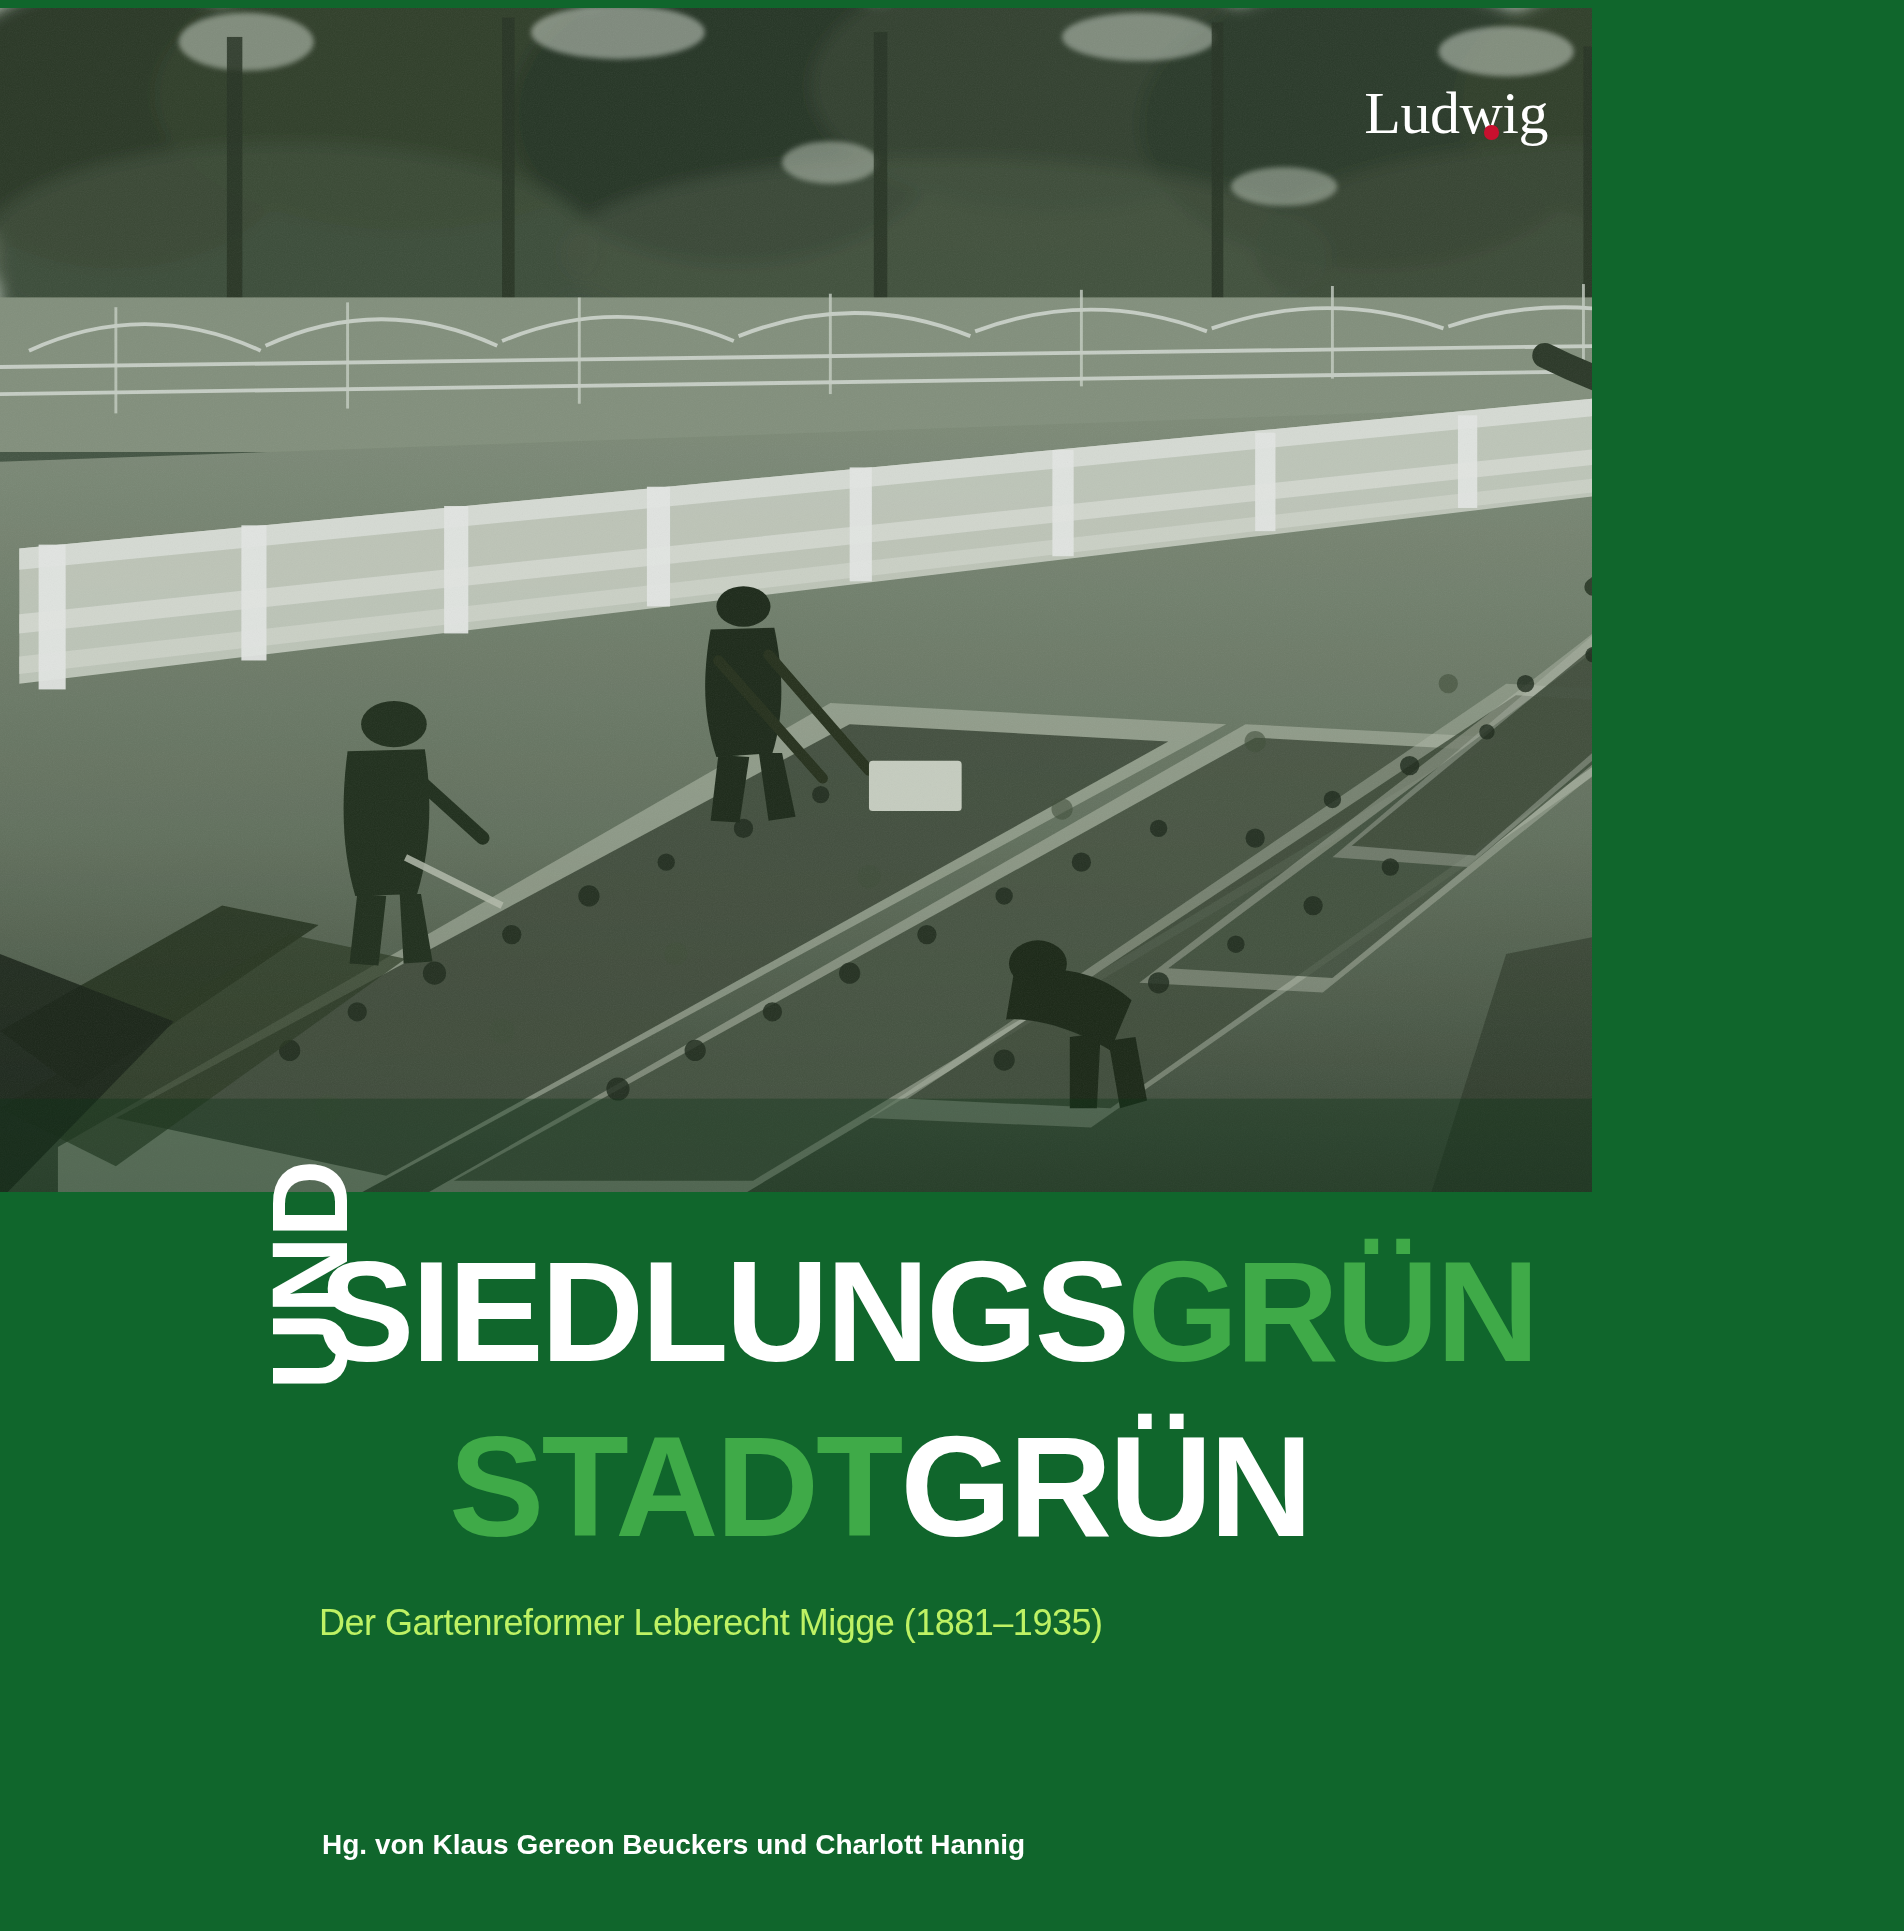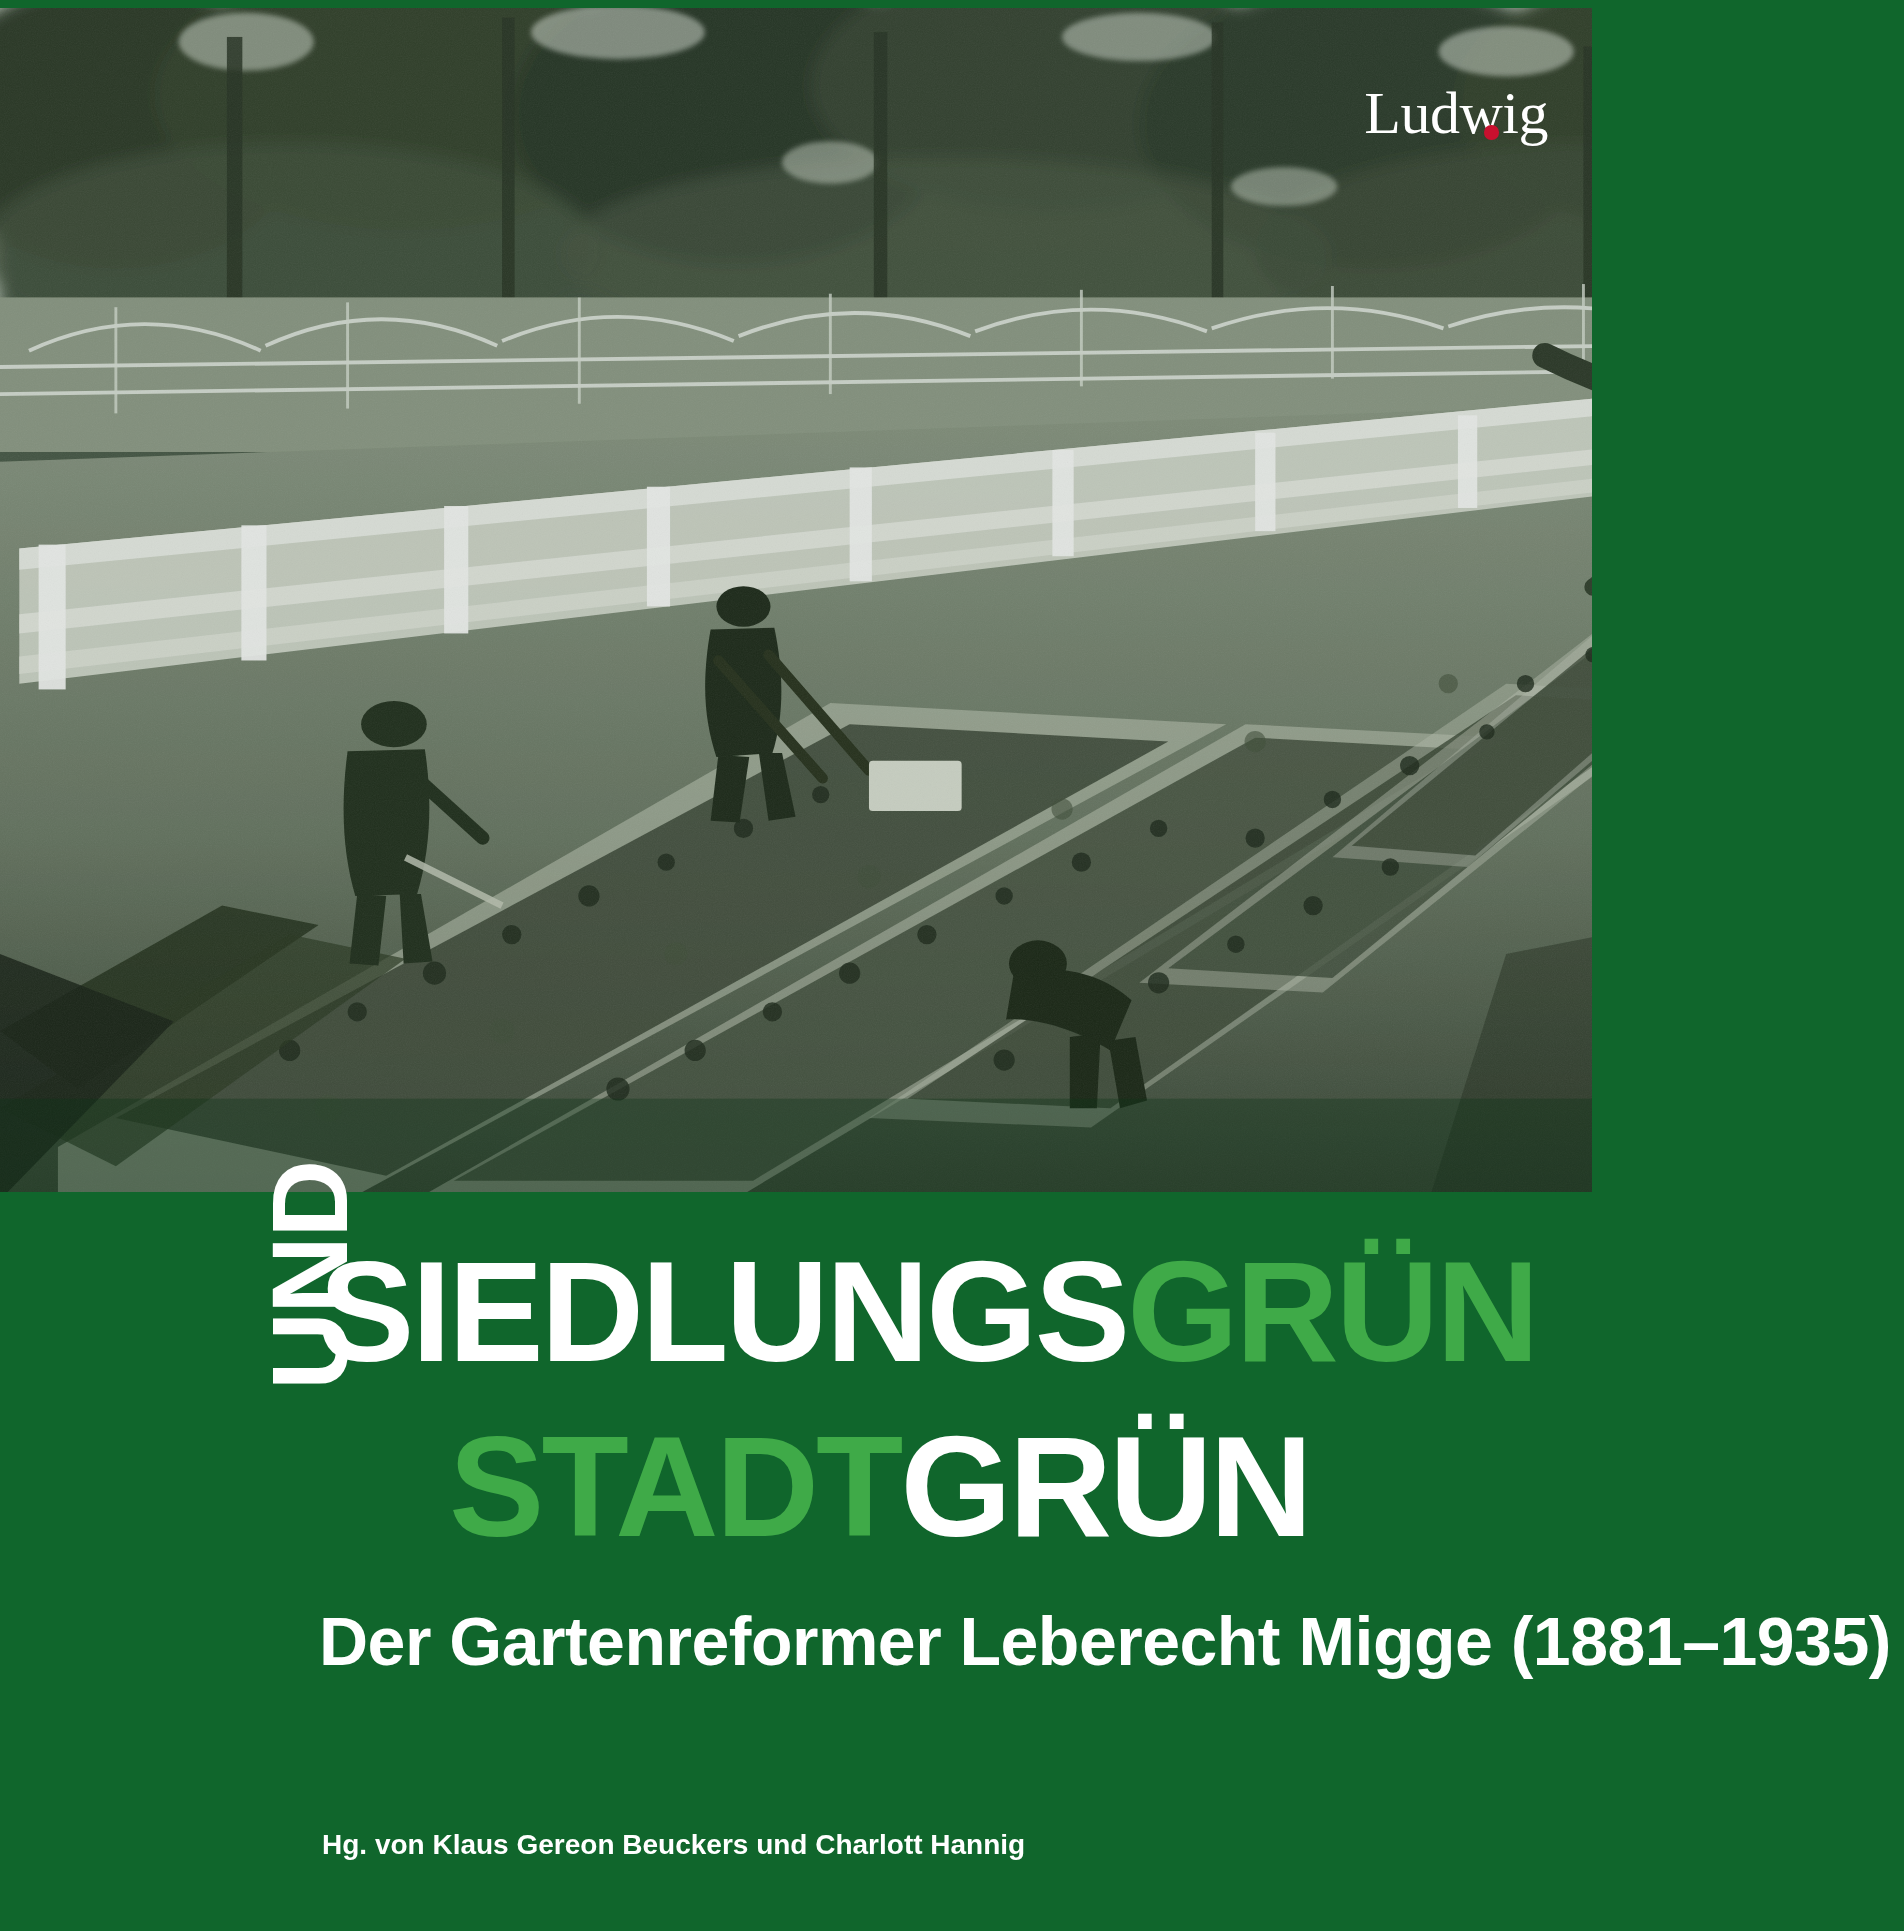--- a/index.html
+++ b/index.html
@@ -119,23 +119,23 @@
     white-space: nowrap;
     color: #ffffff;
     margin-top: 20px;
   }
   .line2 .accent { color: #3faa48; }
 
   .subtitle {
     position: absolute;
     left: 319px;
     top: 410px;
-    font-size: 68px;
-    font-weight: 700;
-    color: #ffffff;
+    font-size: 36px;
+    font-weight: 400;
+    color: #bef264;
     letter-spacing: -0.5px;
     white-space: nowrap;
   }
 
   .editors {
     position: absolute;
     left: 322px;
     top: 637px;
     font-size: 28px;
     font-weight: 700;

